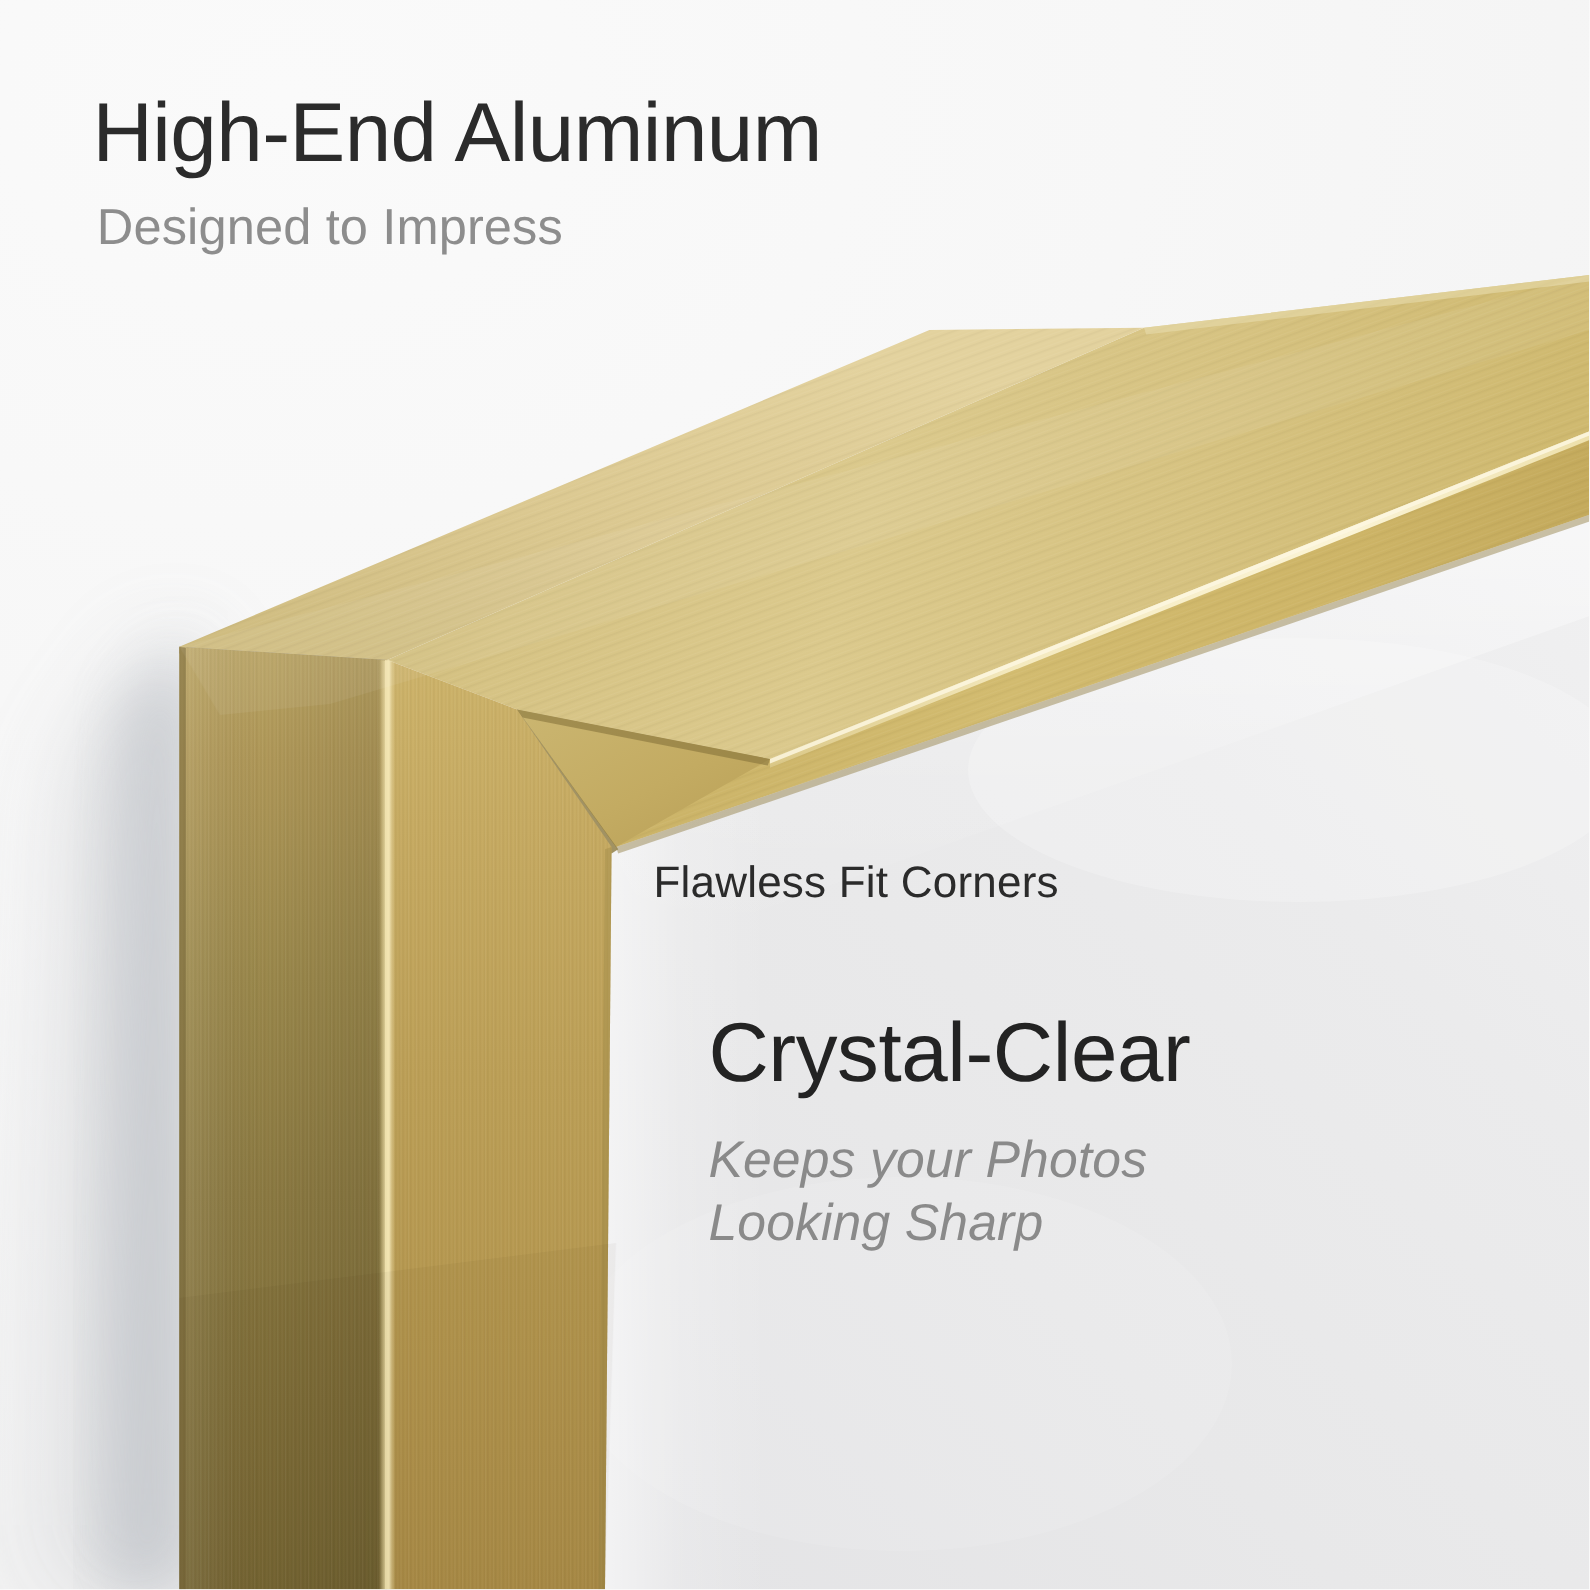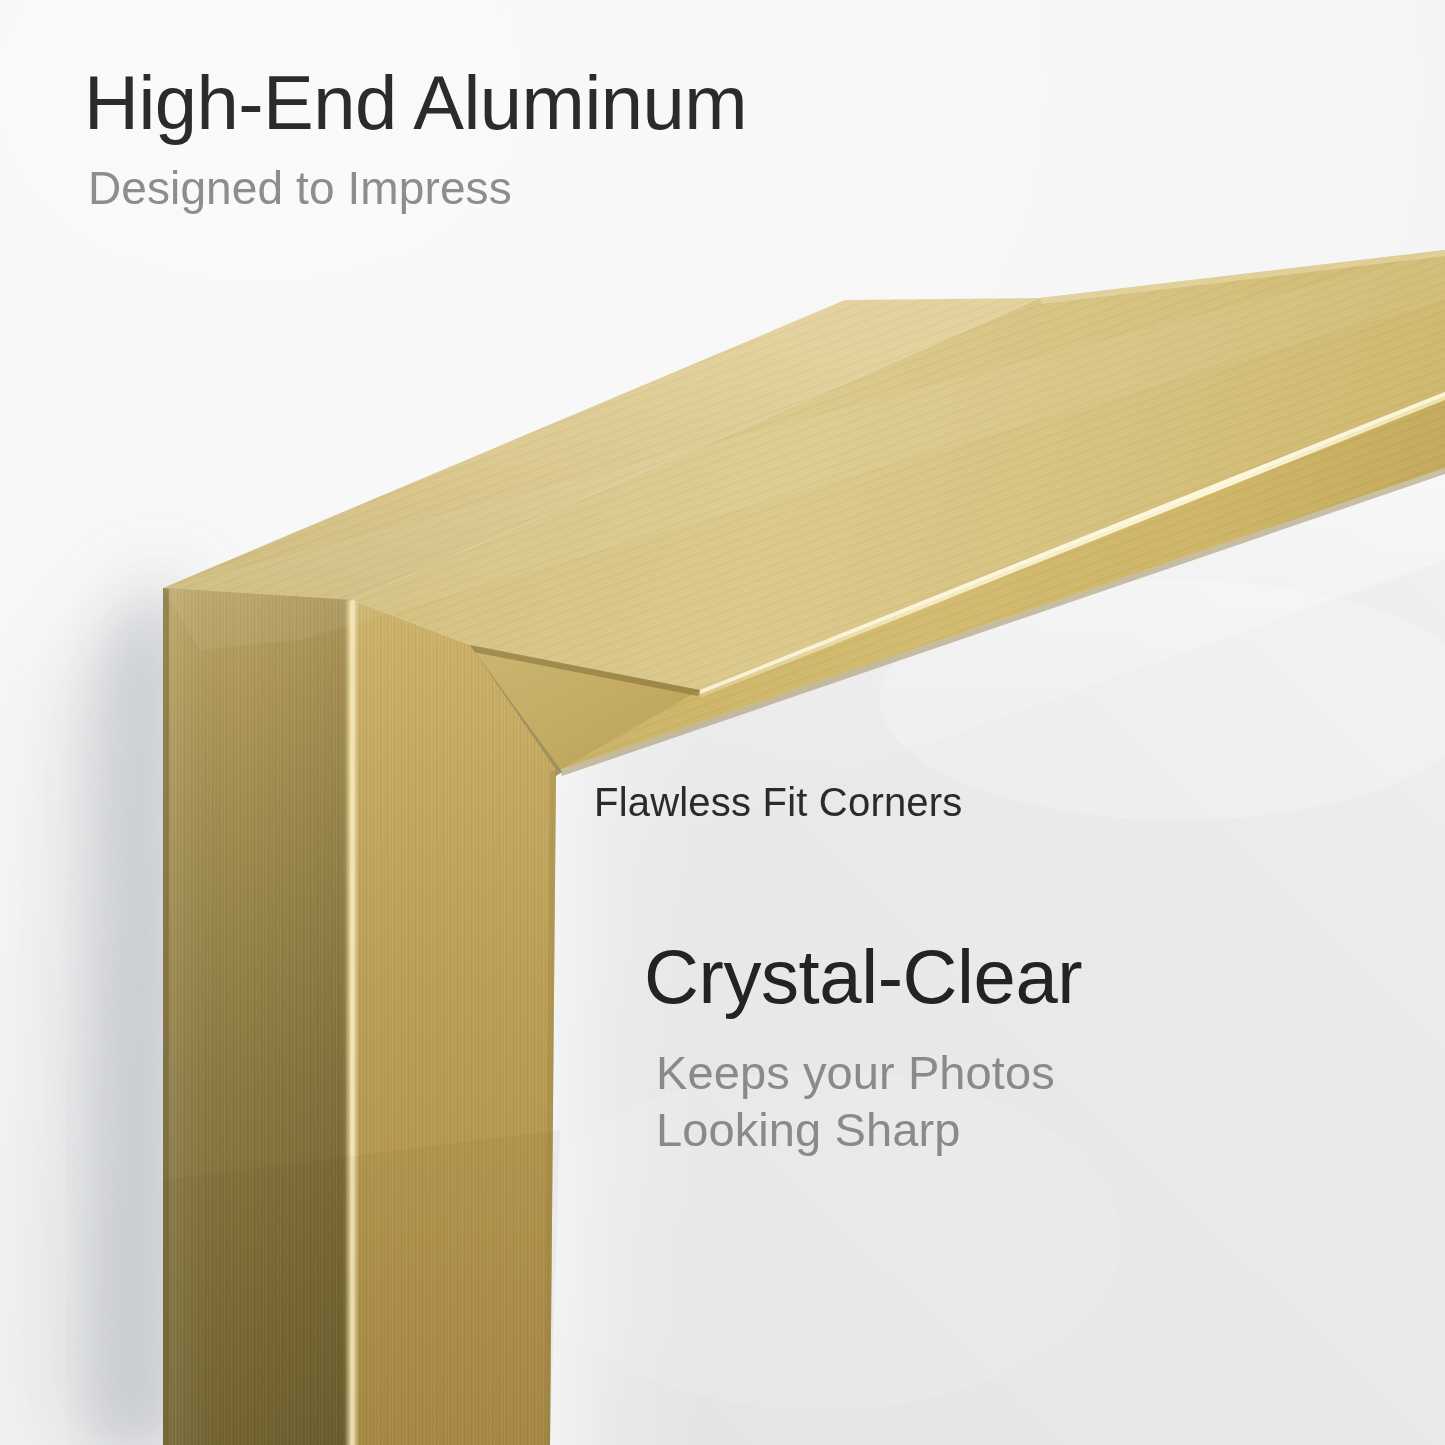--- a/index.html
+++ b/index.html
@@ -30,21 +30,21 @@
   }
   .artwork svg {
     display: block;
     width: 1445px;
     height: 1445px;
   }
   
   .headline-block {
     position: absolute;
     left: 84px;
-    top: 64px;
+    top: 82px;
     width: 960px;
   }
   .headline {
     margin: 0;
     font-size: 76px;
     line-height: 1.02;
     font-weight: 400;
     letter-spacing: -0.5px;
     color: #2b2b2b;
     white-space: nowrap;
@@ -66,39 +66,40 @@
     line-height: 1.1;
     font-weight: 400;
     letter-spacing: 0.2px;
     color: #2b2b2b;
     white-space: nowrap;
     text-align: center;
   }
   .glass-block {
     position: absolute;
     left: 644px;
-    top: 936px;
+    top: 917px;
     width: 760px;
   }
   .glass-title {
     margin: 0;
     font-size: 76px;
     line-height: 1.08;
     font-weight: 400;
     letter-spacing: -0.4px;
     color: #232323;
   }
   .glass-title span { display: block; }
   .glass-sub {
-    margin: 26px 0 0 12px;
+    margin: 26px 0 0 0;
     font-size: 47px;
     line-height: 1.22;
     font-weight: 300;
     letter-spacing: 0.1px;
     color: #8a8a8a;
+    font-style: italic;
   }
   .glass-sub span { display: block; }
 </style>
 </head>
 <body>
 
 <div id="stage">
 
   <div class="wall"></div>
 

